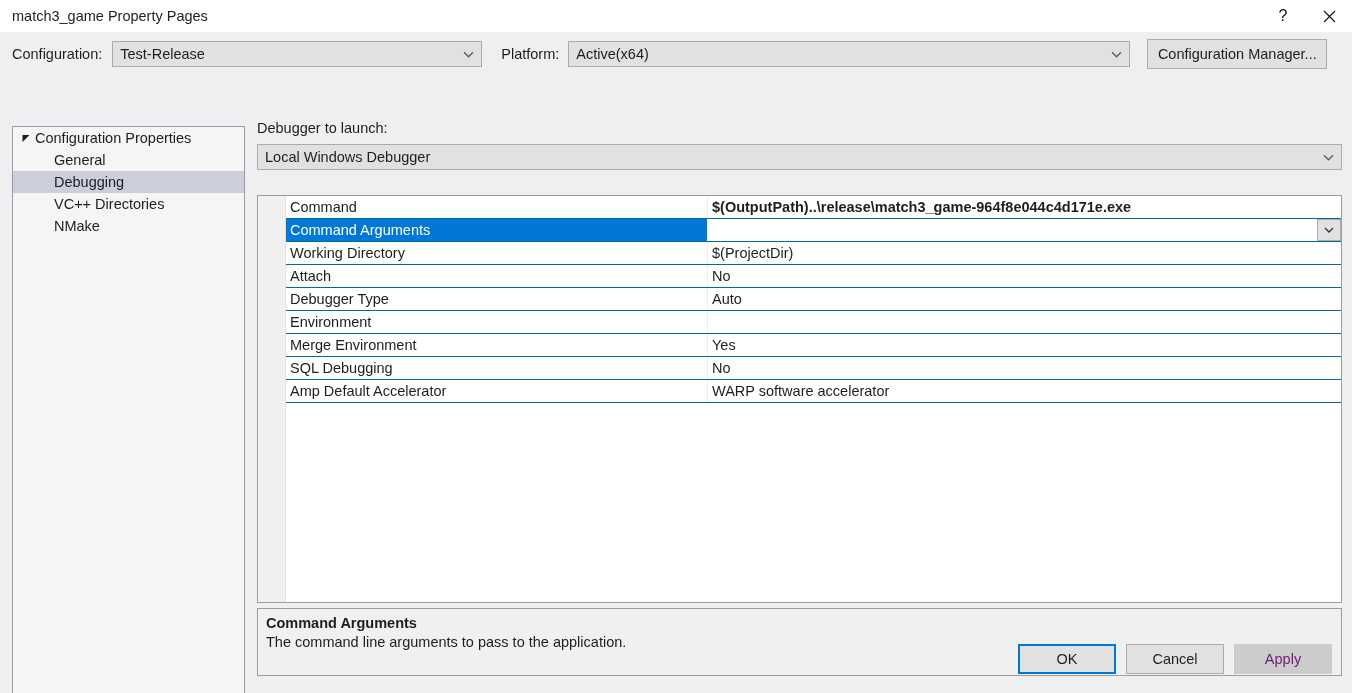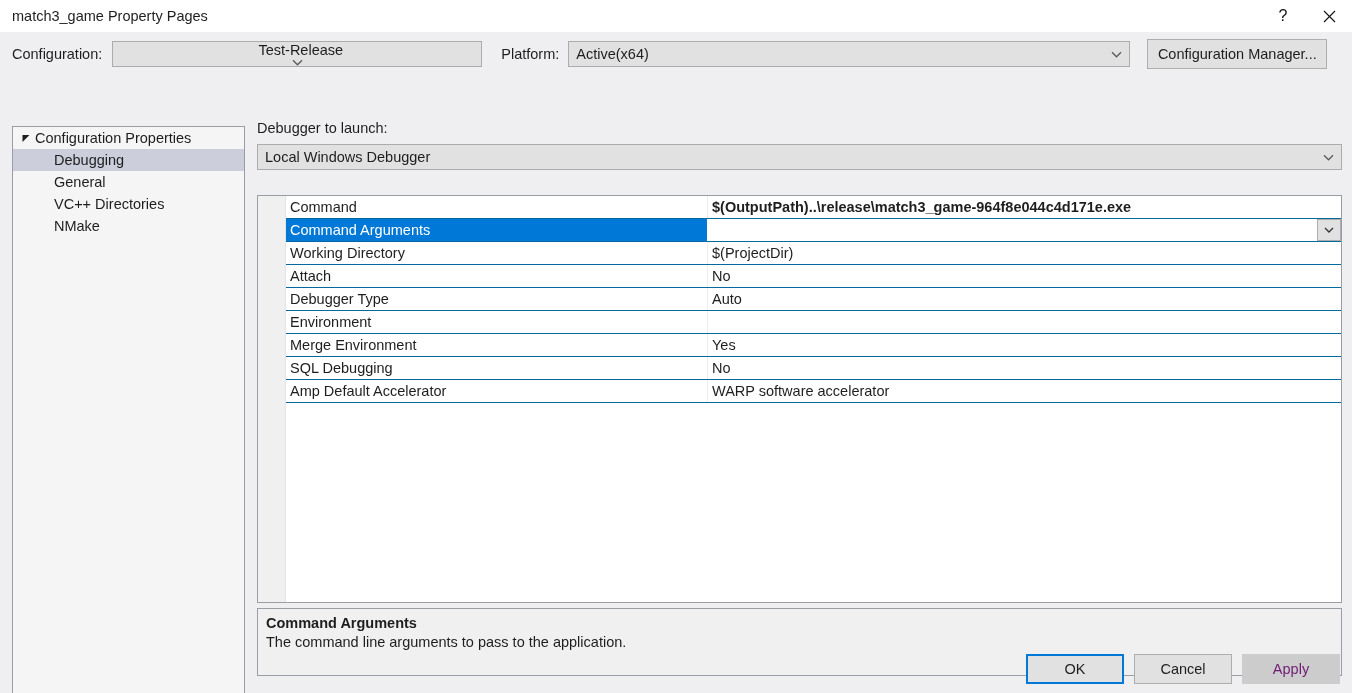--- a/index.html
+++ b/index.html
@@ -88,21 +88,21 @@
     white-space: nowrap;
   }
   .combo .chev {
     width: 26px;
     display: flex;
     align-items: center;
     justify-content: center;
   }
   .chev svg { display: block; }
 
-  #config-combo { width: 370px; margin-left: 10px; flex-direction: column; }
+  #config-combo { width: 370px; margin-left: 10px; }
   #platform-combo { width: 562px; margin-left: 9px; }
 
   .btn {
     height: 30px;
     background: #E1E1E1;
     border: 1px solid #ADADAD;
     box-sizing: border-box;
     font-family: "Liberation Sans", sans-serif;
     font-size: 14.5px;
     color: #1E1E1E;
@@ -283,27 +283,27 @@
     font-size: 14.5px;
     color: #1E1E1E;
     margin-top: 3px;
     user-select: none;
   }
 
   
   .footer {
     position: absolute;
     left: 0;
-    bottom: 0;
+    bottom: 10px;
     width: 1352px;
     height: 48px;
     display: flex;
     align-items: center;
     justify-content: flex-end;
-    padding-right: 12px;
+    padding-right: 20px;
     box-sizing: border-box;
   }
   .footer .btn {
     width: 98px;
     height: 30px;
     margin-left: 10px;
   }
   .footer .btn.default {
     border: 2px solid #0078D7;
   }
@@ -361,25 +361,25 @@
 
   <div class="tree-panel">
     <div class="tree-row root">
       <span class="tri">
         <svg width="9" height="9" viewBox="0 0 9 9">
             <path d="M0.5 1 L7.5 1 L0.5 8 Z" fill="#1E1E1E"></path>
           </svg>
       </span>
       <span>Configuration Properties</span>
     </div>
+    <div class="tree-row child">
+      <span>General</span>
+    </div>
     <div class="tree-row child selected">
       <span>Debugging</span>
-    </div>
-    <div class="tree-row child">
-      <span>General</span>
     </div>
     <div class="tree-row child">
       <span>VC++ Directories</span>
     </div>
     <div class="tree-row child">
       <span>NMake</span>
     </div>
   </div>
 
   <div class="right-pane">

